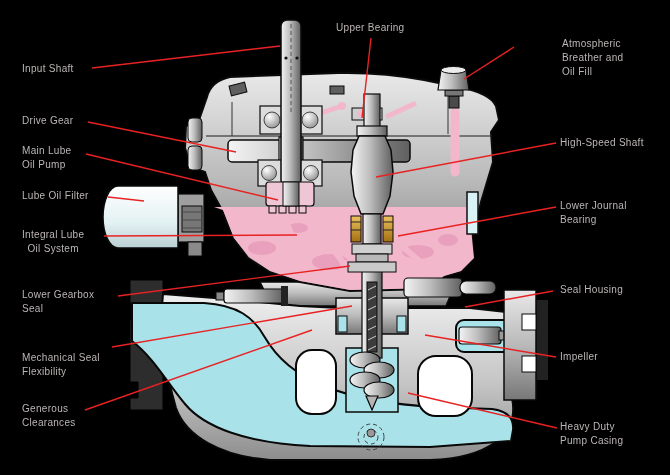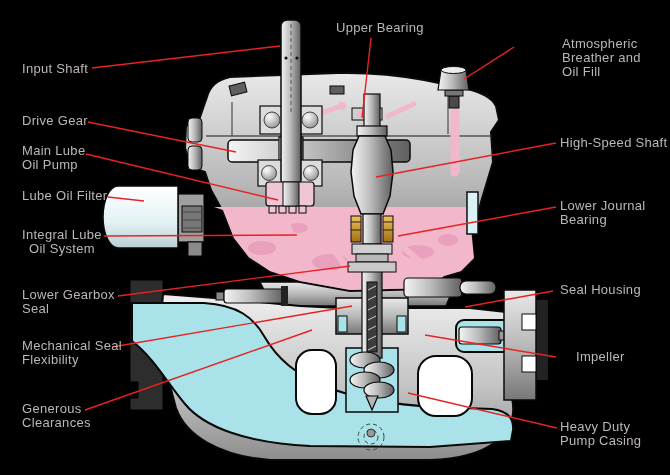--- a/index.html
+++ b/index.html
@@ -1,20 +1,20 @@
 <!DOCTYPE html>
 <html><head>
 <meta charset="utf-8">
 <style>
   html,body{margin:0;padding:0;background:#000;}
   .stage{position:relative;width:670px;height:475px;background:#000;overflow:hidden;
          font-family:"Liberation Sans",sans-serif;}
   .stage svg{position:absolute;left:0;top:0;}
   #label-layer{position:absolute;left:0;top:0;width:670px;height:475px;}
-  .label{position:absolute;font-size:13px;line-height:14px;color:#bdb6b6;
+  .label{position:absolute;font-size:10px;line-height:14px;color:#bdb6b6;
          white-space:nowrap;letter-spacing:.3px;font-weight:400;}
 </style>
 </head>
 <body>
 
 <div class="stage">
 
   <svg width="670" height="475" viewBox="0 0 670 475">
     <defs>
       <linearGradient id="gHousing" x1="0" y1="0" x2="0" y2="1">
@@ -249,39 +249,39 @@
         <div>Lube Oil Filter</div>
       </div>
       <div class="label" style="left: 22px; top: 228px; text-align: center;">
         <div>Integral Lube</div>
         <div>Oil System</div>
       </div>
       <div class="label" style="left: 22px; top: 288px;">
         <div>Lower Gearbox</div>
         <div>Seal</div>
       </div>
-      <div class="label" style="left: 22px; top: 339px;">
+      <div class="label" style="left: 22px; top: 351px;">
         <div>Mechanical Seal</div>
         <div>Flexibility</div>
       </div>
       <div class="label" style="left: 22px; top: 402px;">
         <div>Generous</div>
         <div>Clearances</div>
       </div>
       <div class="label" style="left: 560px; top: 136px;">
         <div>High-Speed Shaft</div>
       </div>
       <div class="label" style="left: 560px; top: 199px;">
         <div>Lower Journal</div>
         <div>Bearing</div>
       </div>
       <div class="label" style="left: 560px; top: 283px;">
         <div>Seal Housing</div>
       </div>
-      <div class="label" style="left: 560px; top: 350px; margin-left: 16px;">
+      <div class="label" style="left: 560px; top: 350px;">
         <div>Impeller</div>
       </div>
       <div class="label" style="left: 560px; top: 420px;">
         <div>Heavy Duty</div>
         <div>Pump Casing</div>
       </div>
     </div>
 </div>
 
 </body></html>

